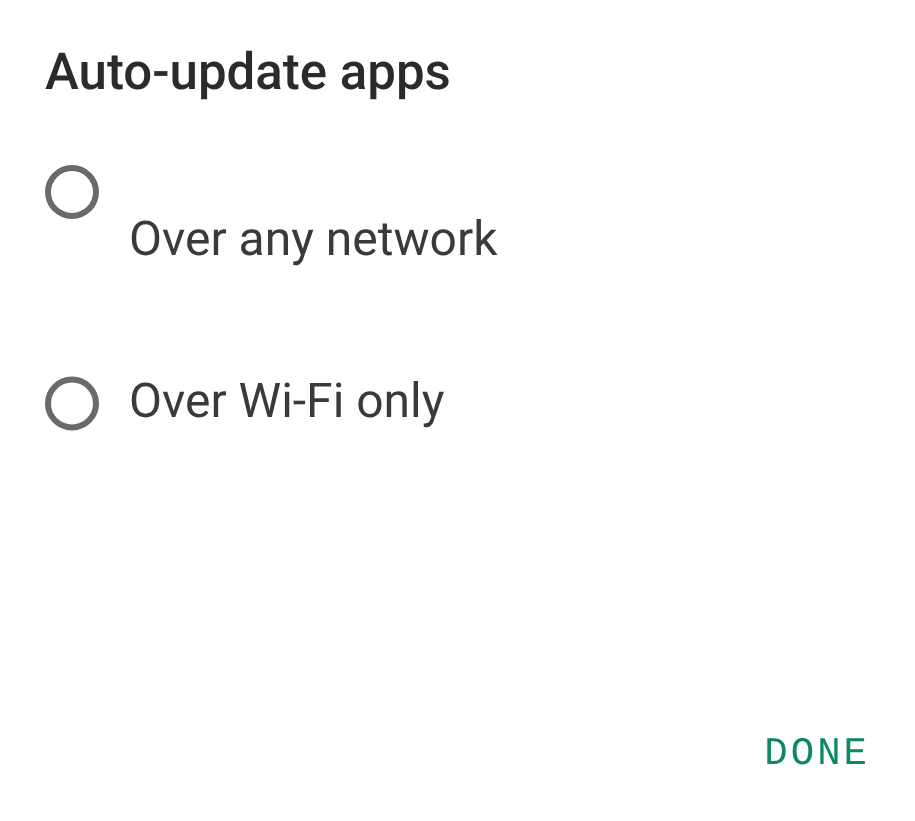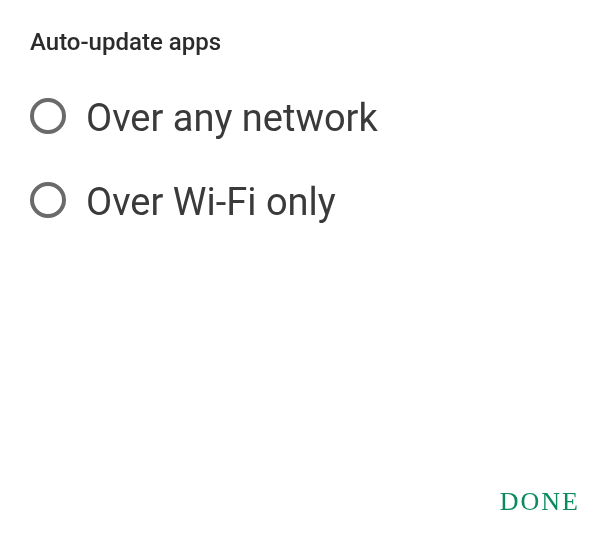--- a/index.html
+++ b/index.html
@@ -9,34 +9,34 @@
     }
     body {
       font-family: Roboto, 'Helvetica Neue', Arial, sans-serif;
       background: #ffffff;
       width: 610px;
       height: 547px;
       padding: 28px 30px;
       position: relative;
     }
     .dialog-title {
-      font-size: 24px;
+      font-size: 34px;
       font-weight: 500;
       color: #2b2b2b;
       letter-spacing: 0px;
       margin-bottom: 40px;
     }
     .radio-group {
       display: flex;
       flex-direction: column;
       gap: 38px;
     }
     .radio-option {
       display: flex;
-      align-items: flex-start;
+      align-items: flex-end;
       gap: 20px;
       cursor: pointer;
     }
     .radio-option.has-sub {
       align-items: flex-start;
     }
     .radio-circle {
       width: 36px;
       height: 36px;
       border: 4px solid #6a6a6a;
@@ -58,41 +58,42 @@
       display: none;
     }
     .radio-circle.selected .radio-inner {
       display: block;
     }
     .radio-texts {
       display: flex;
       flex-direction: column;
     }
     .radio-label {
-      font-size: 38px;
+      font-size: 32px;
       color: #3a3a3a;
       line-height: 1.2;
+      margin-top: 32px;
     }
     .radio-sublabel {
       font-size: 25px;
       color: #777777;
       margin-top: 2px;
     }
     .done-button {
       position: absolute;
       bottom: 30px;
       right: 30px;
       font-size: 26px;
       font-weight: 500;
       color: #0b8a60;
       letter-spacing: 2px;
       cursor: pointer;
       background: none;
       border: none;
-      font-family: Liberation Serif, serif;
+      font-family: Liberation Mono, monospace;
     }
   </style>
 </head>
 <body>
 
 <h1 class="dialog-title">Auto-update apps</h1>
 
 <div class="radio-group">
 
   <div class="radio-option has-sub">

